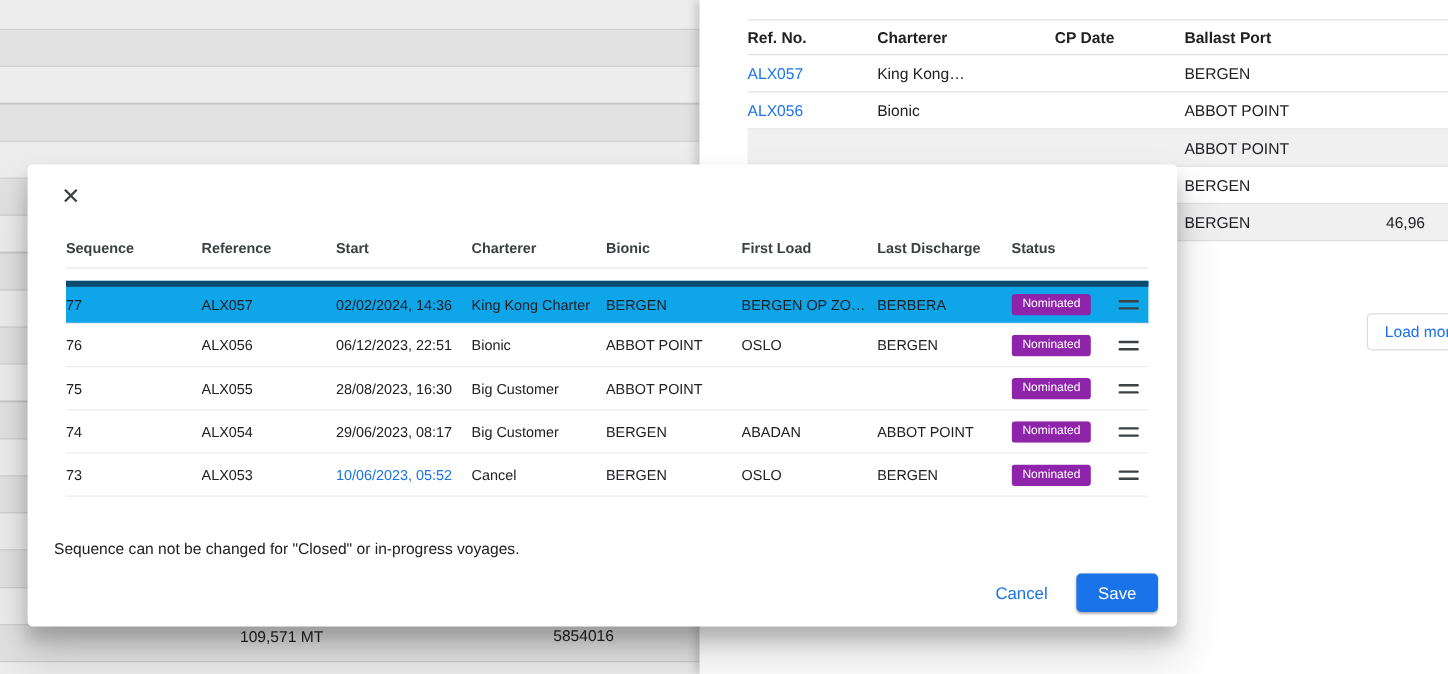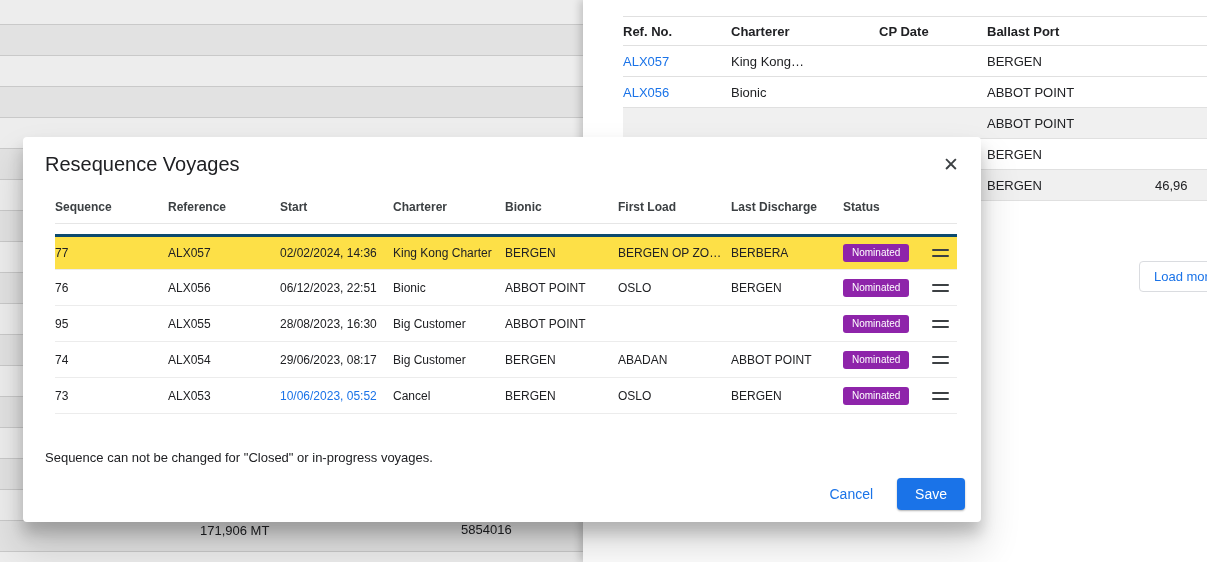--- a/index.html
+++ b/index.html
@@ -53,21 +53,21 @@
   .close-btn { background:none; border:none; font-size:19px; color:#3c4043; cursor:pointer; padding:2px 6px; line-height:1; font-family:inherit; }
 
   .m-table { margin:14px 24px 0 32px; }
   .m-header, .m-row {
     display:grid; grid-template-columns:113px 112px 113px 112px 113px 113px 112px 89px 1fr;
     align-items:center;
   }
   .m-header { height:34px; border-bottom:1px solid #e6e6e6; font-size:12px; color:#3c4043; font-weight:bold; }
   .m-row { height:36px; border-bottom:1px solid #ececec; font-size:12px; color:#202124; cursor:default; }
   .m-row .c { white-space:nowrap; overflow:hidden; text-overflow:ellipsis; padding-right:6px; }
-  .m-row.highlighted { background:#fde047; border-top:3px solid #0c4a6e; margin-top:10px; }
+  .m-row.highlighted { background:#0ea5e9; border-top:5px solid #0c4a6e; margin-top:10px; }
   .m-row .link { color:var(--link); }
   .badge {
     display:inline-block; background:var(--badge); color:#fff;
     font-size:10px; padding:3px 9px; border-radius:3px; line-height:1.2;
   }
   .handle-cell { display:flex; justify-content:flex-start; }
   .drag-handle { display:flex; flex-direction:column; gap:4px; width:17px; cursor:grab; padding:2px 0; }
   .drag-handle i { display:block; height:2px; background:#3c4043; border-radius:1px; }
 
   .note { margin:36px 0 0 22px; font-size:13px; color:#202124; }
@@ -81,21 +81,21 @@
     padding:8px 18px; border-radius:4px; cursor:pointer; font-family:inherit;
     box-shadow:0 1px 2px rgba(0,0,0,.3);
   }
 </style>
 </head>
 <body>
 
 <div class="stage">
 
   <div class="left-bg"></div>
-  <div class="bg-text weight">171,906 MT</div>
+  <div class="bg-text weight">109,571 MT</div>
   <div class="bg-text code">5854016</div>
 
   <div class="right-panel">
     <div class="v-table">
       <div class="v-header">
         <span class="c">Ref. No.</span>
         <span class="c">Charterer</span>
         <span class="c">CP Date</span>
         <span class="c">Ballast Port</span>
         <span class="c"></span>
@@ -140,21 +140,20 @@
     <span class="c">BERGEN</span>
     <span class="c qty">46,96</span>
   </div>
 </div>
     </div>
     <button class="load-more">Load more</button>
   </div>
 
   <div class="modal">
     <div class="modal-head">
-      <div class="modal-title">Resequence Voyages</div>
       <button class="close-btn">✕</button>
     </div>
 
     <div class="m-table">
       <div class="m-header">
         <span class="c">Sequence</span>
         <span class="c">Reference</span>
         <span class="c">Start</span>
         <span class="c">Charterer</span>
         <span class="c">Bionic</span>
@@ -192,21 +191,21 @@
     <span class="c"><span class="badge">Nominated</span></span>
     <span class="c handle-cell">
               <span class="drag-handle">
                 <i></i>
                 <i></i>
               </span>
             </span>
   </div>
 
   <div class="m-row">
-    <span class="c">95</span>
+    <span class="c">75</span>
     <span class="c">ALX055</span>
     <span class="c start">28/08/2023, 16:30</span>
     <span class="c">Big Customer</span>
     <span class="c">ABBOT POINT</span>
     <span class="c"></span>
     <span class="c"></span>
     <span class="c"><span class="badge">Nominated</span></span>
     <span class="c handle-cell">
               <span class="drag-handle">
                 <i></i>

